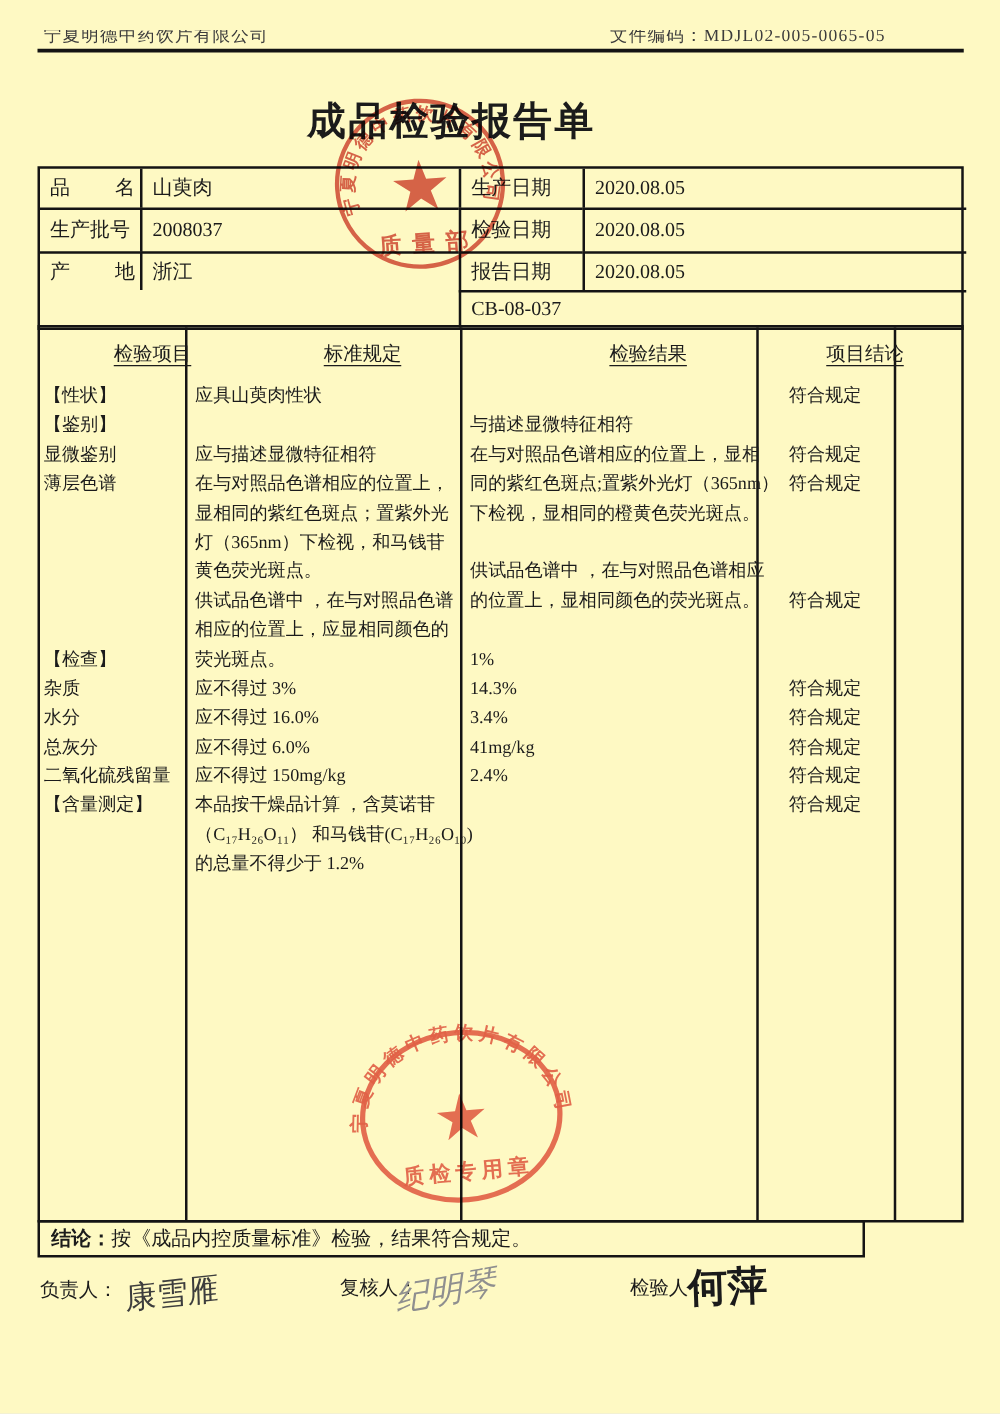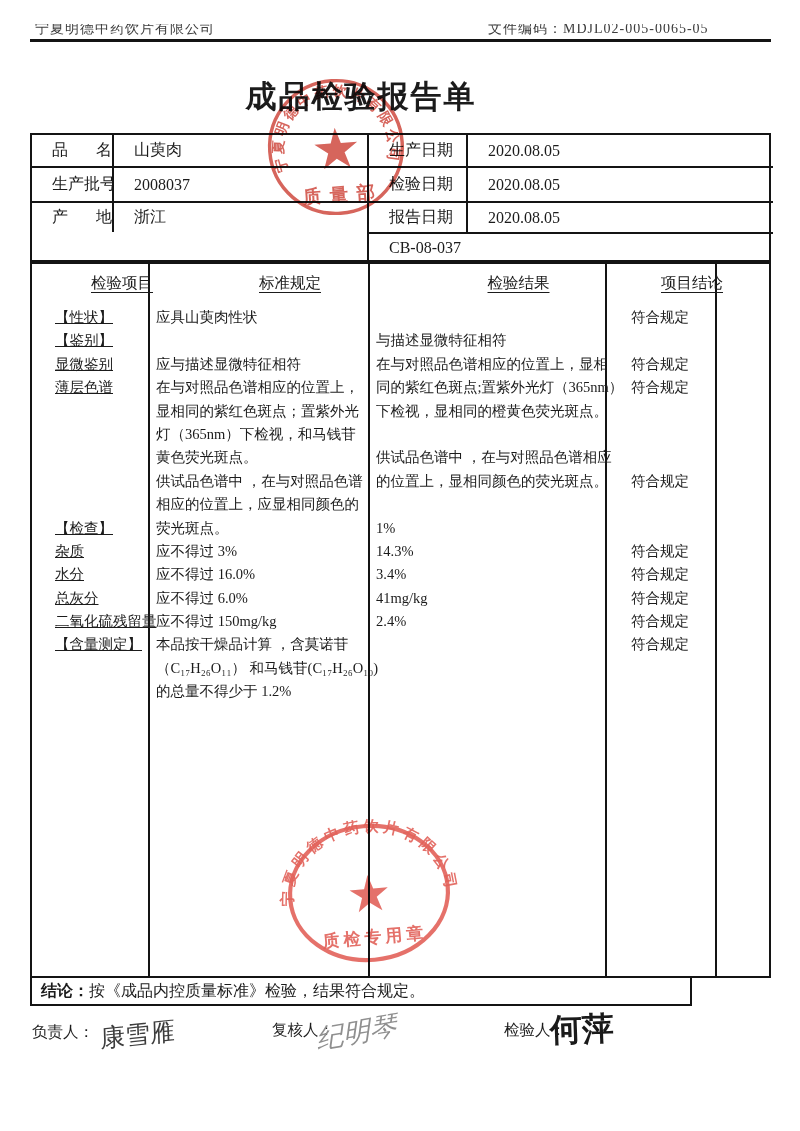--- a/index.html
+++ b/index.html
@@ -1,17 +1,17 @@
 <!DOCTYPE html>
 <html><head>
 <meta charset="utf-8">
 <style>
   html,body{margin:0;padding:0;background:#e8e8e8;}
   .page{
-    position:relative;width:800px;height:1131px;margin:0 auto;background:#ffffff;
+    position:relative;width:800px;height:1131px;margin:0 auto;background:#fef9c3;
     font-family:"Liberation Serif","DejaVu Serif",serif;color:#1b1b1b;overflow:hidden;
   }
   
   .pg-header-clip{position:absolute;top:24px;height:13px;overflow:hidden;}
   .pg-header-clip .clip-inner{display:block;margin-top:-4px;font-size:14px;color:#3c3c3c;letter-spacing:1px;white-space:nowrap;}
   .company-clip{left:35px;width:300px;}
   .doccode-clip{left:488px;width:290px;}
   .header-rule{position:absolute;left:30px;top:39px;width:741px;height:3px;background:#141414;}
   
   .title{position:absolute;left:0;top:76px;width:722px;margin:0;text-align:center;
@@ -25,38 +25,38 @@
   .s-arc{fill:#cf4a40;font-size:14.5px;font-weight:bold;letter-spacing:3.2px;opacity:.85;}
   .s-arc2{fill:#e2625a;font-size:15px;font-weight:bold;letter-spacing:4.2px;opacity:.9;}
   .s-star{fill:#cf4a40;font-size:58px;opacity:.85;}
   .s-star2{fill:#e2625a;font-size:50px;opacity:.9;}
   .s-label{fill:#cf4a40;font-size:19px;font-weight:bold;letter-spacing:9px;opacity:.85;}
   .s-label2{fill:#e2625a;font-size:17px;font-weight:bold;letter-spacing:4px;opacity:.9;}
   
   .info-table{position:absolute;left:30px;top:133px;width:741px;display:grid;
     grid-template-columns:80px 255px 99px 307px;grid-template-rows:31px 35px 31px 30px;
     border:2px solid #141414;box-sizing:border-box;font-size:16px;z-index:1;}
-  .info-cell{display:flex;align-items:center;padding-left:20px;box-sizing:border-box;
+  .info-cell{display:flex;align-items:center;padding-left:8px;box-sizing:border-box;
     border-left:2px solid #141414;border-top:2px solid #141414;white-space:nowrap;overflow:hidden;}
   .info-cell.first-col{border-left:none;}
   .info-cell.first-row{border-top:none;}
   .spread{display:inline-block;width:68px;text-align:justify;text-align-last:justify;}
   .span2a{grid-column:1 / 3;}
   .span2b{grid-column:3 / 5;}
   
   .result-table{position:absolute;left:30px;top:260px;width:741px;height:718px;
     border:2px solid #141414;box-sizing:border-box;font-size:14.5px;z-index:1;}
   .vline{position:absolute;top:0;bottom:0;width:2px;background:#141414;}
   .vl1{left:116px;}.vl2{left:336px;}.vl3{left:573px;}.vl4{left:683px;}
   .rt-head{position:absolute;top:0;height:42px;display:flex;align-items:center;justify-content:center;
     font-size:15.5px;padding-left:32px;}
   .rt-head span{text-decoration:underline;text-underline-offset:4px;}
   .h1{left:0;width:116px;}.h2{left:116px;width:220px;}.h3{left:336px;width:237px;}.h4{left:573px;width:110px;}
   .rt-col{position:absolute;top:44px;}
-  .col-item{left:23px;width:106px;text-decoration:underline;}
+  .col-item{left:3px;width:106px;}
   .col-standard{left:124px;width:208px;}
   .col-result{left:344px;width:225px;}
   .col-conclusion{left:573px;width:110px;text-align:center;}
   .tline{height:23.4px;line-height:23.4px;white-space:nowrap;overflow:visible;}
   
   .conclusion-row{position:absolute;left:30px;top:976px;width:662px;height:30px;
     border:2px solid #141414;box-sizing:border-box;display:flex;align-items:center;
     padding-left:9px;font-size:16px;z-index:1;}
   .c-label{font-weight:bold;}
   

